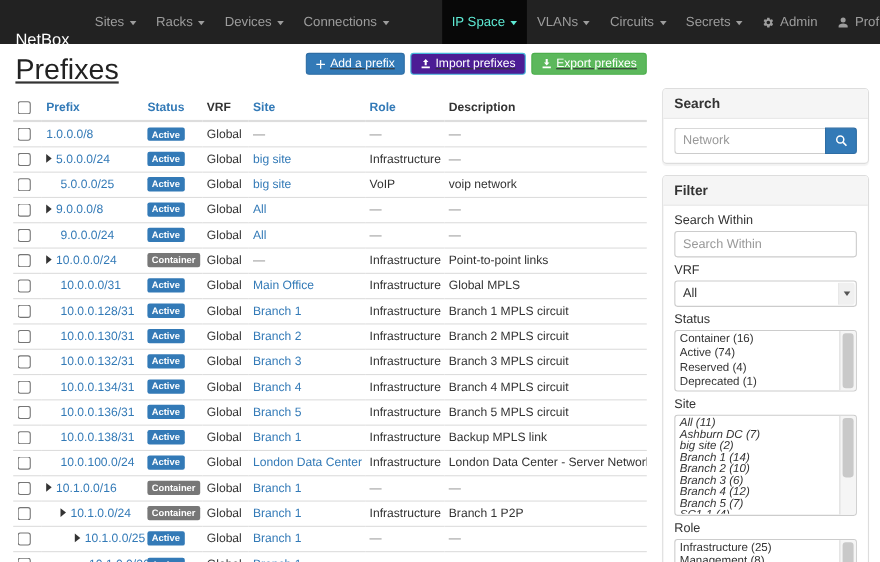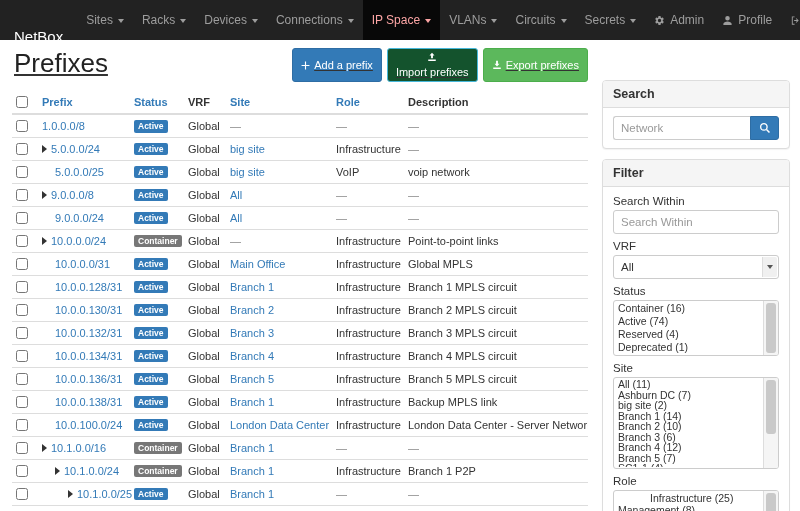--- a/index.html
+++ b/index.html
@@ -4,38 +4,38 @@
 <style>
   * { margin:0; padding:0; box-sizing:border-box; }
   html, body { width:800px; height:511px; overflow:hidden; background:#fff;
     font-family:"Liberation Sans","DejaVu Sans",sans-serif; color:#333; }
 
   
   .navbar { display:flex; align-items:stretch; height:40px; background:#222; white-space:nowrap; }
   .brand { display:flex; align-items:center; padding:0 14px; color:#fff; font-size:15px; cursor:pointer;margin-top:32px; }
   .nav-menu { display:flex; align-items:stretch; }
   .nav-item { display:flex; align-items:center; gap:5px; padding:15px 9px; font-size:12px; color:#9d9d9d; cursor:pointer; }
-  .nav-item.active { background:#080808; color:#fca5a5; }
+  .nav-item.active { background:#080808; color:#5eead4;margin-left:39px; }
   .caret { width:0; height:0; border-left:3.5px solid transparent; border-right:3.5px solid transparent; border-top:4px solid currentColor; margin-top:1px; }
   .nav-right { margin-left:auto; display:flex; align-items:stretch; }
   .nav-right .nav-item:last-child { padding-right:12px; }
   .nav-ic { display:block; }
 
   
   .content { display:flex; gap:14px; padding:6px 10px 0 12px; }
   .main { flex:1; min-width:0; }
   .side { width:188px; flex:none; padding-top:34px; }
 
   .main-top { display:flex; align-items:flex-start;text-decoration:underline; }
   .page-title { font-size:26px; font-weight:400; color:#222; margin:2px 0 0 2px; }
   .actions { margin-left:auto; display:flex; gap:5px; margin-top:2px; }
   .btn { display:inline-flex; align-items:center; gap:4px; border-radius:3px; font-size:11px;
          color:#fff; padding:3px 8px; border:1px solid transparent; cursor:pointer; font-family:inherit; }
   .btn-primary { background:#337ab7; border-color:#2e6da4; }
-  .btn-info { background:#14532d; border-color:#46b8da;flex-direction:column; }
+  .btn-info { background:#4c1d95; border-color:#46b8da; }
   .btn-success { background:#5cb85c; border-color:#4cae4c; }
   .bic { display:block; }
 
   
   table.prefix-table { width:100%; border-collapse:collapse; margin-top:8px; font-size:11px; table-layout:fixed; }
   .prefix-table th { text-align:left; font-weight:bold; font-size:11px; padding:5px 4px;
     border-bottom:2px solid #ddd; color:#333; white-space:nowrap; }
   .prefix-table th.sortable { color:#337ab7; cursor:pointer; }
   .prefix-table td { padding:4px; border-top:1px solid #ddd; white-space:nowrap; height:23px; vertical-align:middle; }
   .prefix-table td.clip { overflow:hidden; }
@@ -395,42 +395,42 @@
                 <div class="opt" style="line-height: 13px;">Reserved (4)</div>
                 <div class="opt" style="line-height: 13px;">Deprecated (1)</div>
               </div>
               <div class="scrollbar">
                 <div class="thumb" style="top: 2px; height: 50px;"></div>
               </div>
             </div>
           </div>
           <div class="field">
             <label>Site</label>
-            <div class="listbox" style="height: 92px;">
+            <div class="listbox" style="height: 92px; font-style: italic;">
               <div class="opts">
                 <div class="opt" style="line-height: 10.5px;">All (11)</div>
                 <div class="opt" style="line-height: 10.5px;">Ashburn DC (7)</div>
                 <div class="opt" style="line-height: 10.5px;">big site (2)</div>
                 <div class="opt" style="line-height: 10.5px;">Branch 1 (14)</div>
                 <div class="opt" style="line-height: 10.5px;">Branch 2 (10)</div>
                 <div class="opt" style="line-height: 10.5px;">Branch 3 (6)</div>
                 <div class="opt" style="line-height: 10.5px;">Branch 4 (12)</div>
                 <div class="opt" style="line-height: 10.5px;">Branch 5 (7)</div>
                 <div class="opt" style="line-height: 10.5px;">SC1-1 (4)</div>
               </div>
               <div class="scrollbar">
                 <div class="thumb" style="top: 2px; height: 54px;"></div>
               </div>
             </div>
           </div>
           <div class="field">
             <label>Role</label>
             <div class="listbox" style="height: 60px;">
               <div class="opts">
-                <div class="opt" style="line-height: 12px; margin-left: 32px;">Infrastructure (25)</div>
+                <div class="opt" style="line-height: 12px;">Infrastructure (25)</div>
                 <div class="opt" style="line-height: 12px;">Management (8)</div>
               </div>
               <div class="scrollbar">
                 <div class="thumb" style="top: 2px; height: 36px;"></div>
               </div>
             </div>
           </div>
         </div>
     </div>
   </div>

